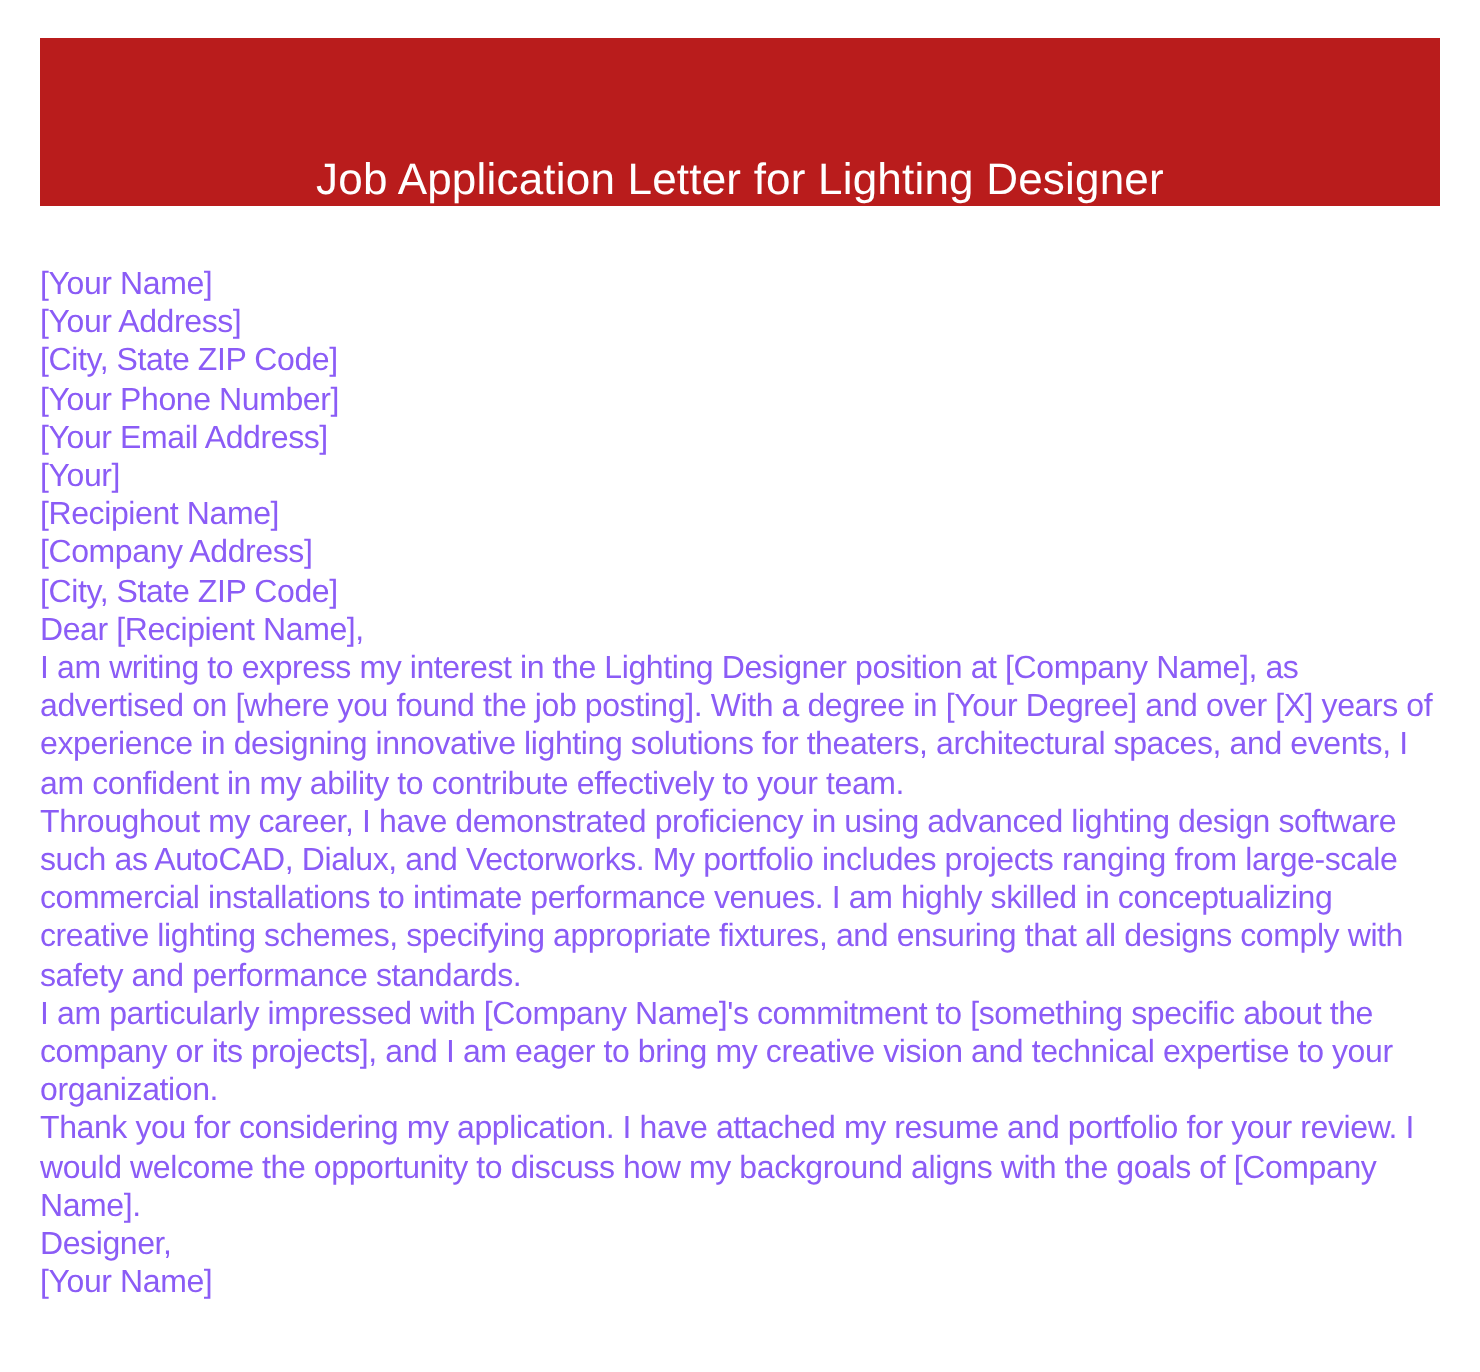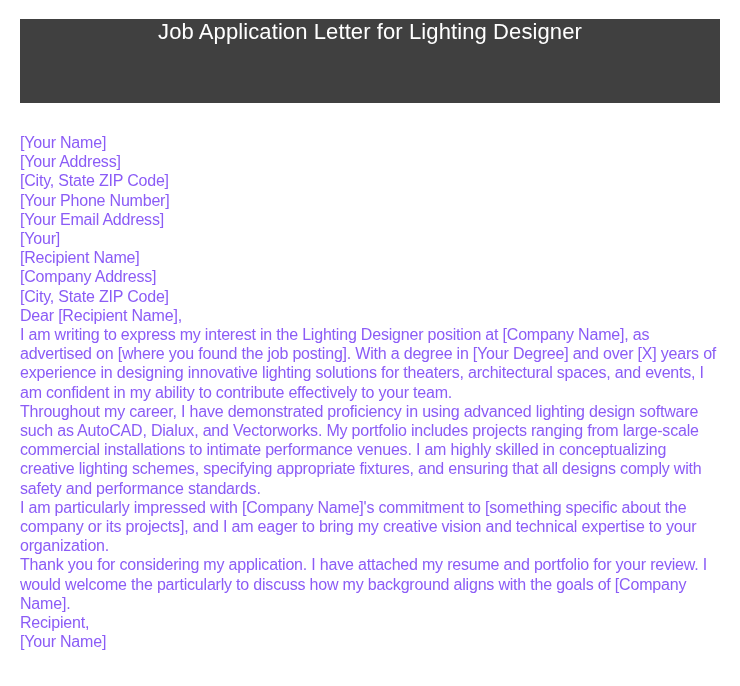--- a/index.html
+++ b/index.html
@@ -14,23 +14,23 @@
     height: 686px;
     background: #ffffff;
     overflow: hidden;
   }
   .header-band {
     position: absolute;
     left: 20px;
     top: 19px;
     width: 700px;
     height: 84px;
-    background: #404040;
+    background: #b91c1c;
     display: flex;
-    align-items: flex-start;
+    align-items: flex-end;
     justify-content: center;
   }
   .header-title {
     margin: 0;
     color: #ffffff;
     font-size: 22px;
     font-weight: 500;
     letter-spacing: 0.1px;
     text-align: center;
   }
@@ -75,22 +75,22 @@
         <div>[Company Address]</div>
         <div>[City, State ZIP Code]</div>
       </div>
 
     <div>Dear [Recipient Name],</div>
 
     <div>
         <div>I am writing to express my interest in the Lighting Designer position at [Company Name], as advertised on [where you found the job posting]. With a degree in [Your Degree] and over [X] years of experience in designing innovative lighting solutions for theaters, architectural spaces, and events, I am confident in my ability to contribute effectively to your team.</div>
         <div>Throughout my career, I have demonstrated proficiency in using advanced lighting design software such as AutoCAD, Dialux, and Vectorworks. My portfolio includes projects ranging from large-scale commercial installations to intimate performance venues. I am highly skilled in conceptualizing creative lighting schemes, specifying appropriate fixtures, and ensuring that all designs comply with safety and performance standards.</div>
         <div>I am particularly impressed with [Company Name]'s commitment to [something specific about the company or its projects], and I am eager to bring my creative vision and technical expertise to your organization.</div>
-        <div>Thank you for considering my application. I have attached my resume and portfolio for your review. I would welcome the particularly to discuss how my background aligns with the goals of [Company Name].</div>
+        <div>Thank you for considering my application. I have attached my resume and portfolio for your review. I would welcome the opportunity to discuss how my background aligns with the goals of [Company Name].</div>
       </div>
 
-    <div>Recipient,</div>
+    <div>Designer,</div>
 
     <div>[Your Name]</div>
 
   </div>
 
 </div>
 
 </body></html>

